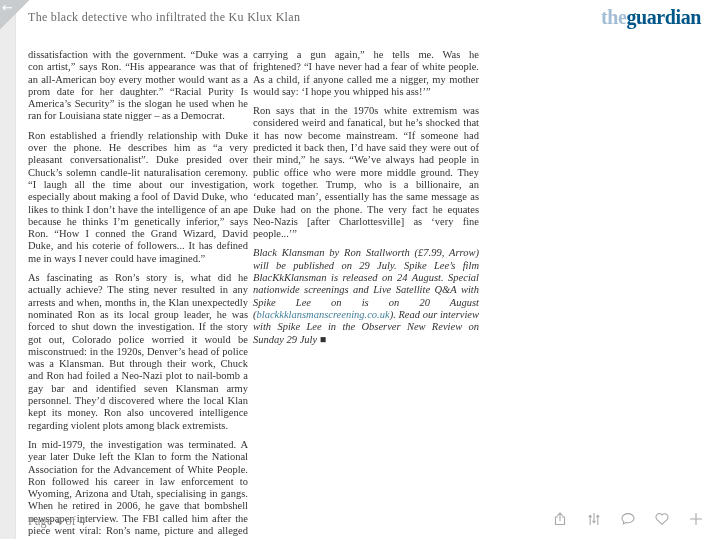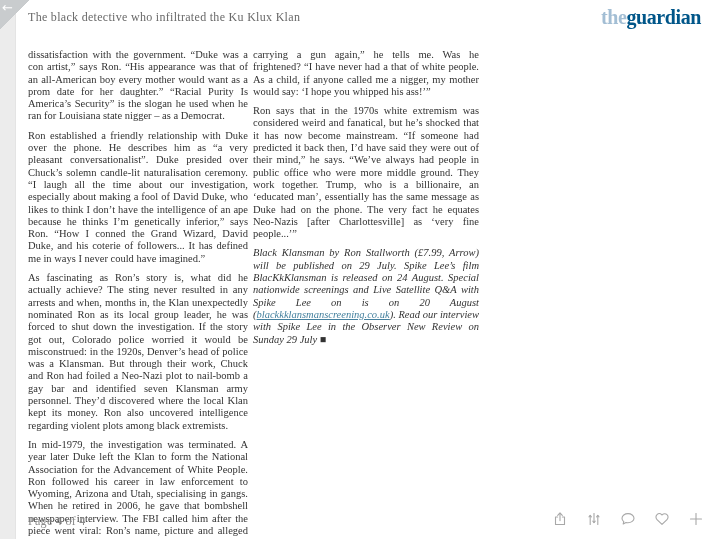--- a/index.html
+++ b/index.html
@@ -32,21 +32,21 @@
   .logo-guardian{color:#005689;}
   
   .col{
     position:absolute;top:49px;font-size:10.5px;line-height:12.3px;
     color:#323232;text-align:justify;
   }
   .col-left{left:28px;width:220px;}
   .col-right{left:253px;width:226px;}
   .col p{margin:0 0 7px 0;}
   .footnote{font-style:italic;}
-  .footnote .link{color:#44809e;text-decoration:underline;cursor:pointer;}
+  .footnote .link{color:#44809e;cursor:pointer;}
   
   .page-indicator{
     position:absolute;left:28px;top:514px;font-size:12px;color:#8b8b8b;letter-spacing:.3px;
   }
   .toolbar{
     position:absolute;right:13px;top:508px;display:flex;gap:12px;align-items:center;
   }
   .tool-btn{
     width:22px;height:22px;display:flex;align-items:center;justify-content:center;
     background:none;border:none;padding:0;cursor:pointer;
@@ -69,21 +69,21 @@
   <div class="logo"><span class="logo-the">the</span><span class="logo-guardian">guardian</span></div>
 
   <div class="col col-left">
     <p>dissatisfaction with the government. “Duke was a con artist,” says Ron. “His appearance was that of an all-American boy every mother would want as a prom date for her daughter.” “Racial Purity Is America’s Security” is the slogan he used when he ran for Louisiana state nigger – as a Democrat.</p>
     <p>Ron established a friendly relationship with Duke over the phone. He describes him as “a very pleasant conversationalist”. Duke presided over Chuck’s solemn candle-lit naturalisation ceremony. “I laugh all the time about our investigation, especially about making a fool of David Duke, who likes to think I don’t have the intelligence of an ape because he thinks I’m genetically inferior,” says Ron. “How I conned the Grand Wizard, David Duke, and his coterie of followers... It has defined me in ways I never could have imagined.”</p>
     <p>As fascinating as Ron’s story is, what did he actually achieve? The sting never resulted in any arrests and when, months in, the Klan unexpectedly nominated Ron as its local group leader, he was forced to shut down the investigation. If the story got out, Colorado police worried it would be misconstrued: in the 1920s, Denver’s head of police was a Klansman. But through their work, Chuck and Ron had foiled a Neo-Nazi plot to nail-bomb a gay bar and identified seven Klansman army personnel. They’d discovered where the local Klan kept its money. Ron also uncovered intelligence regarding violent plots among black extremists.</p>
     <p>In mid-1979, the investigation was terminated. A year later Duke left the Klan to form the National Association for the Advancement of White People. Ron followed his career in law enforcement to Wyoming, Arizona and Utah, specialising in gangs. When he retired in 2006, he gave that bombshell newspaper interview. The FBI called him after the piece went viral: Ron’s name, picture and alleged home address had been published on white supremacist websites. “After that, I started</p>
   </div>
 
   <div class="col col-right">
-    <p>carrying a gun again,” he tells me. Was he frightened? “I have never had a that of white people. As a child, if anyone called me a nigger, my mother would say: ‘I hope you whipped his ass!’”</p>
+    <p>carrying a gun again,” he tells me. Was he frightened? “I have never had a fear of white people. As a child, if anyone called me a nigger, my mother would say: ‘I hope you whipped his ass!’”</p>
     <p>Ron says that in the 1970s white extremism was considered weird and fanatical, but he’s shocked that it has now become mainstream. “If someone had predicted it back then, I’d have said they were out of their mind,” he says. “We’ve always had people in public office who were more middle ground. They work together. Trump, who is a billionaire, an ‘educated man’, essentially has the same message as Duke had on the phone. The very fact he equates Neo-Nazis [after Charlottesville] as ‘very fine people...’”</p>
     <p class="footnote"><span>Black Klansman by Ron Stallworth (£7.99, Arrow) will be published on 29 July. Spike Lee’s film BlacKkKlansman is released on 24 August. Special nationwide screenings and Live Satellite Q&amp;A with Spike Lee on is on 20 August (</span><span class="link">blackkklansmanscreening.co.uk</span><span>). Read our interview with Spike Lee in the Observer New Review on Sunday 29 July ■</span></p>
   </div>
 
   <div class="page-indicator">Page 4 of 4</div>
 
   <div class="toolbar">
     <button class="tool-btn">
       <svg width="16" height="16" viewBox="0 0 16 16">
         <path d="M5.6 6H3.5v7.5h9V6h-2.1"></path>

